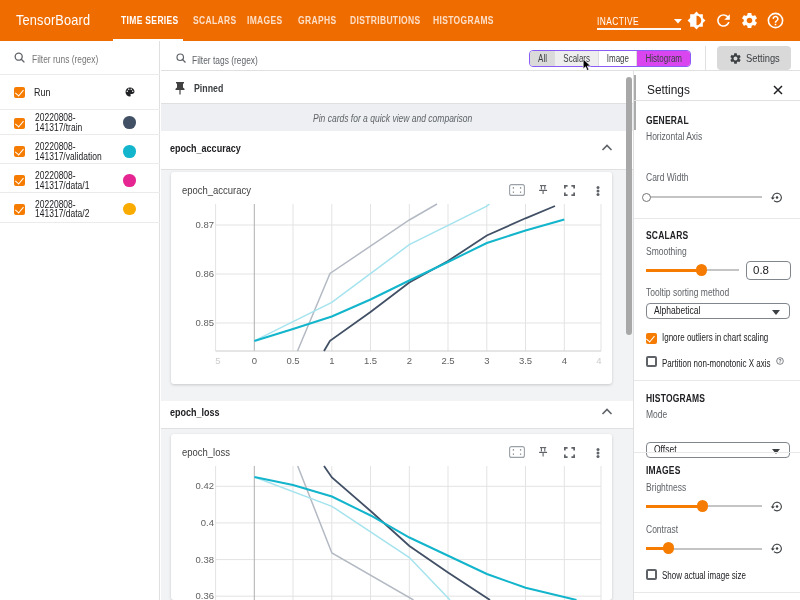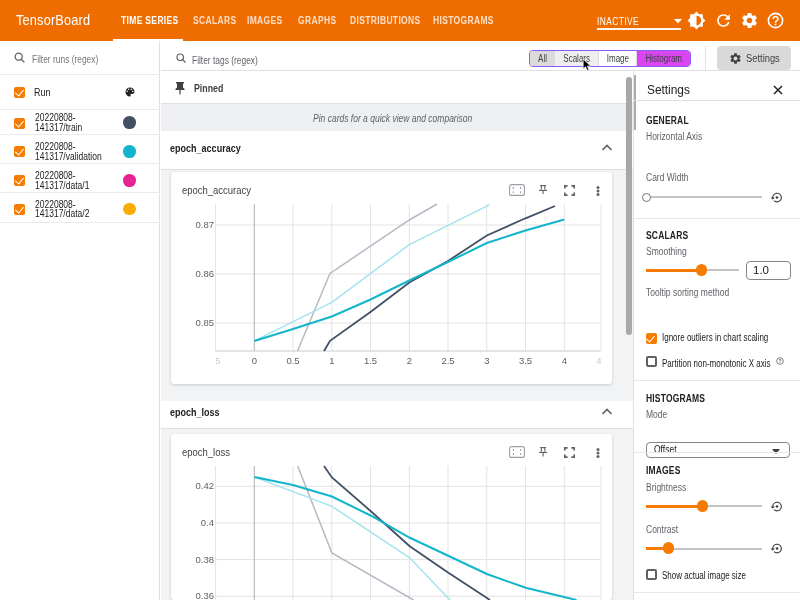--- a/index.html
+++ b/index.html
@@ -308,22 +308,23 @@
       <path fill="#3c4043" d="M13 3c-4.97 0-9 4.03-9 9H1l3.89 3.89.07.14L9 12H6c0-3.87 3.13-7 7-7s7 3.13 7 7-3.13 7-7 7c-1.93 0-3.68-.79-4.94-2.06l-1.42 1.42C8.27 19.99 10.51 21 13 21c4.97 0 9-4.03 9-9s-4.03-9-9-9z"></path>
       <circle cx="13" cy="12" r="2.3" fill="#3c4043"></circle>
     </svg>
 <div class="abs divh" style="left:634px;top:218px;width:166px;background:#e8e8e8"></div>
 
 <div class="abs stitle sx" style="left:646px;top:229.5px">SCALARS</div>
 <div class="abs slabel sx" style="left:646px;top:246.2px">Smoothing</div>
 <div class="otrack" style="left:645.5px;top:269px;width:56px"></div>
 <div class="track" style="left:701.5px;top:269.3px;width:37px"></div>
 <div class="abs" style="left:695.7px;top:264.2px;width:11.6px;height:11.6px;border-radius:50%;background:#f57c00"></div>
-<div class="abs" style="left:746px;top:261px;width:45px;height:18.5px;border:1px solid #80868b;border-radius:4px;background:#fff;color:#202124;font-size:11.5px;line-height:17px;padding-left:6px">1.0</div>
+<div class="abs" style="left:746px;top:261px;width:45px;height:18.5px;border:1px solid #80868b;border-radius:4px;background:#fff;color:#202124;font-size:11.5px;line-height:17px;padding-left:6px">0.8</div>
 <div class="abs slabel sx" style="left:646px;top:287px">Tooltip sorting method</div>
+<div class="sel" style="left:645.5px;top:303px;height:16px"><span style="display:inline-block;transform:scaleX(.85);transform-origin:0 50%;font-size:10px">Alphabetical</span></div>
 <div class="cbx" style="left:645.5px;top:332.5px"></div>
 <div class="abs sx8" style="left:661.5px;top:332.3px;color:#202124;font-size:10px">Ignore outliers in chart scaling</div>
 <div class="cbe" style="left:645.5px;top:356px"></div>
 <div class="abs sx8" style="left:661.5px;top:357.5px;color:#202124;font-size:10px">Partition non-monotonic X axis</div>
 <svg class="abs" style="left:775.5px;top:357px" width="8" height="8" viewBox="0 0 24 24">
       <circle cx="12" cy="12" r="10" fill="none" stroke="#5f6368" stroke-width="2.4"></circle>
       <text x="12" y="17.5" text-anchor="middle" font-size="15" font-weight="bold" fill="#5f6368" font-family="Liberation Sans">?</text>
     </svg>
 <div class="abs divh" style="left:634px;top:379.5px;width:166px;background:#e8e8e8"></div>
 

